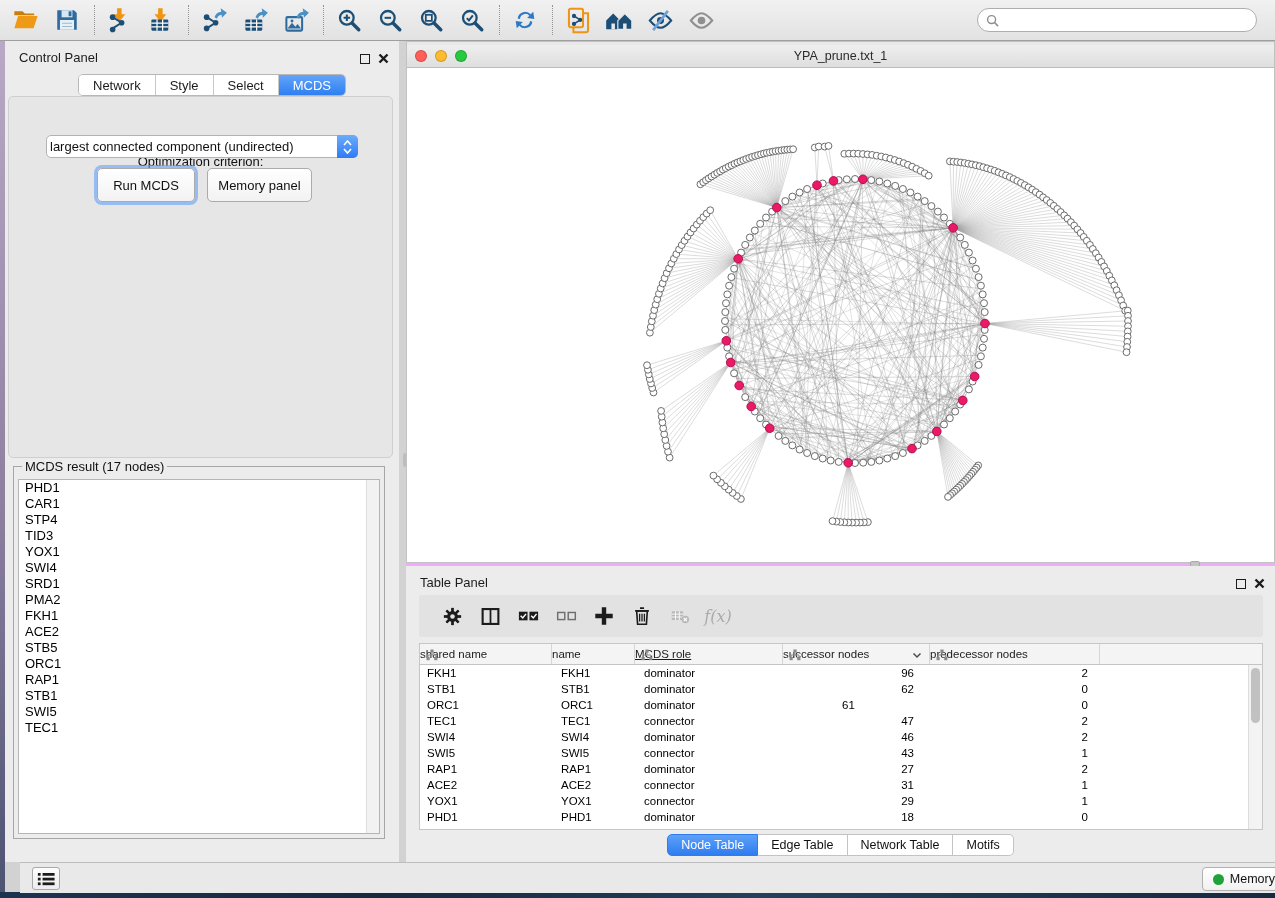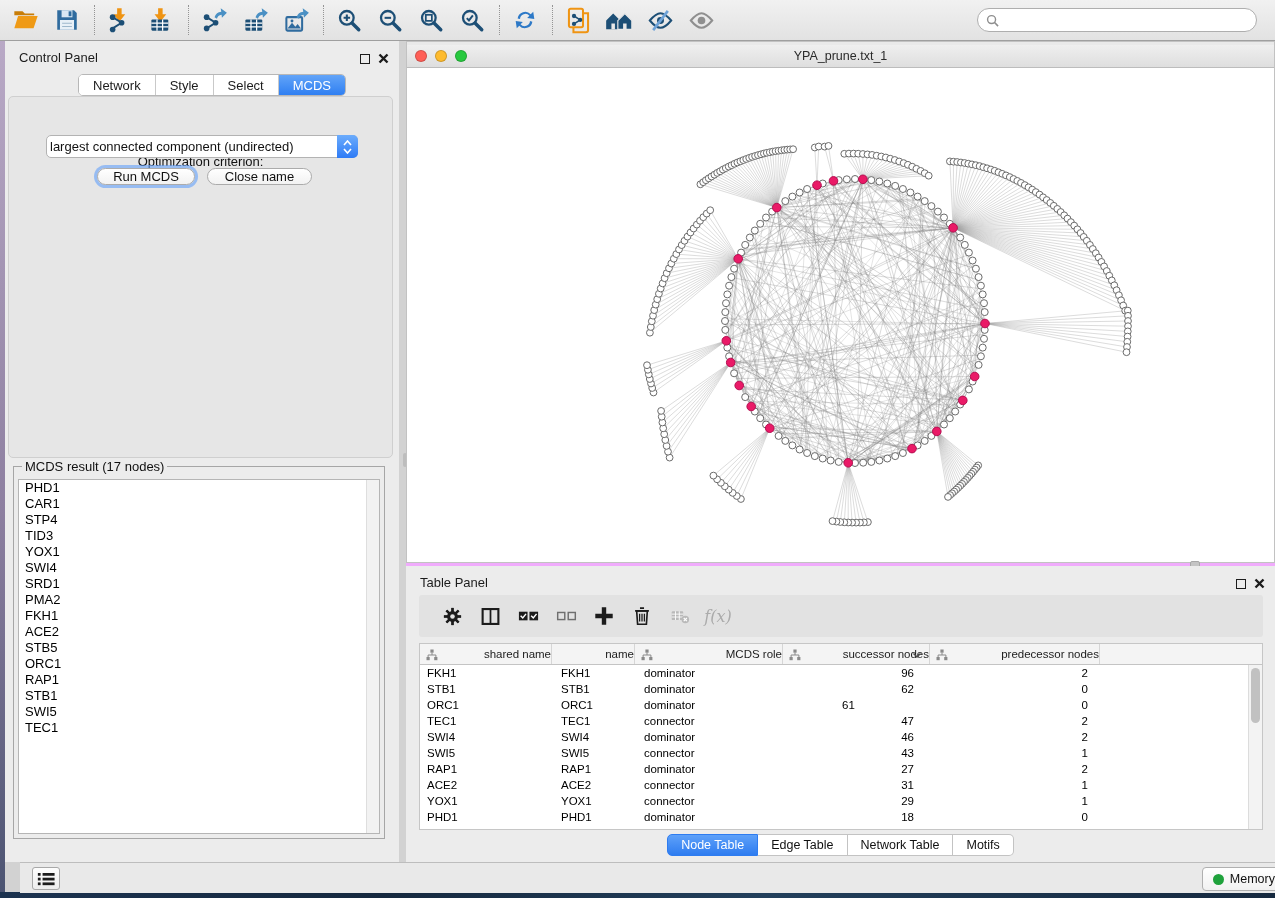--- a/index.html
+++ b/index.html
@@ -26,21 +26,21 @@
   .win-btns{position:absolute;right:10px;top:9px;display:flex;gap:8px;align-items:center;}
   .float-ic{width:10px;height:10px;border:1.6px solid #1c1c1c;display:inline-block;}
   #cp-tabs{position:absolute;left:73px;top:33px;height:22px;display:flex;border:1px solid #b7b7b7;border-radius:5px;overflow:hidden;background:#fff;}
   .cp-tab{height:100%;display:flex;align-items:center;justify-content:center;font-size:13px;color:#1c1c1c;background:#fff;border-right:1px solid #c9c9c9;padding:0 14px;}
   .cp-tab.active{background:linear-gradient(#62a4f8,#2f7ff2);color:#fff;border-right:none;}
   #cp-inner{position:absolute;left:3px;top:55px;width:385px;height:362px;background:#e6e6e6;border:1px solid #cfcfcf;border-radius:5px;}
   #opt-label{position:absolute;left:0;width:100%;top:17px;text-align:center;font-size:13px;color:#111;margin-top:40px;}
   #criterion{position:absolute;left:37px;top:38px;width:312px;height:23px;background:#fff;border:1px solid #b3b3b3;border-radius:5px;display:flex;align-items:center;}
   #criterion .val{flex:1;font-size:13px;padding-left:3px;color:#111;white-space:nowrap;}
   #criterion .stepper{width:21px;height:23px;margin:-1px -1px -1px 0;border-radius:0 5px 5px 0;background:linear-gradient(#6cacfc,#2e7bf6);display:flex;flex-direction:column;align-items:center;justify-content:center;gap:2px;}
-  .btn{position:absolute;height:17px;background:linear-gradient(#ffffff,#f2f2f2);border:1px solid #ababab;border-radius:11px;font-size:13px;color:#111;display:flex;align-items:center;justify-content:center;}
+  .btn{position:absolute;height:34px;background:linear-gradient(#ffffff,#f2f2f2);border:1px solid #ababab;border-radius:5px;font-size:13px;color:#111;display:flex;align-items:center;justify-content:center;}
   #run-btn{left:88px;top:71px;width:98px;box-shadow:0 0 0 3px rgba(98,160,250,.6);}
   #close-btn{left:198px;top:71px;width:105px;}
   #result-box{position:absolute;left:8px;top:425px;width:372px;height:373px;border:1px solid #a6a6a6;}
   #result-legend{position:absolute;left:8px;top:-8px;background:#ececec;padding:0 3px;font-size:13px;color:#111;}
   #result-list{position:absolute;left:4px;right:4px;top:12px;bottom:4px;background:#fff;border:1px solid #b5b5b5;overflow:hidden;}
   #result-scroll{position:absolute;right:0;top:0;bottom:0;width:13px;background:#f2f2f2;border-left:1px solid #dedede;}
   .result-item{font-size:13px;line-height:16px;padding-left:6px;color:#000;}
 
   
   #right-col{position:absolute;left:401px;top:0;width:869px;height:821px;background:#f0abfc;}
@@ -58,21 +58,21 @@
   #hsplit{position:absolute;left:401px;top:522px;width:869px;height:3px;}
   #hsplit .handle{position:absolute;left:383px;top:-2px;width:10px;height:8px;background:#c4c4c4;border:1px solid #a8a8a8;border-radius:2px;}
 
   
   #table-panel{position:absolute;left:0;top:525px;width:869px;height:296px;background:#ececec;}
   #tp-toolbar{position:absolute;left:13px;top:29px;width:844px;height:42px;background:#e2e2e2;border-radius:3px;display:flex;align-items:center;padding-left:14px;}
   .tp-ic{width:38px;height:34px;display:flex;align-items:center;justify-content:center;}
   .fx{font-family:"DejaVu Serif",serif;font-style:italic;font-size:16px;color:#ababab;}
   #tbl{position:absolute;left:13px;top:77px;width:844px;height:187px;background:#fff;border:1px solid #c6c6c6;}
   #tbl-head{display:flex;height:21px;background:#f4f4f4;border-bottom:1px solid #c4c4c4;}
-  .th{position:relative;display:flex;align-items:center;justify-content:flex-end;font-size:11.5px;color:#1c1c1c;border-right:1px solid #d6d6d6;height:100%;}
+  .th{position:relative;display:flex;align-items:center;justify-content:flex-start;font-size:11.5px;color:#1c1c1c;border-right:1px solid #d6d6d6;height:100%;}
   .th .tree{position:absolute;left:6px;top:5px;}
   .th .sort{position:absolute;right:7px;top:8px;}
   .trow{display:flex;height:16px;align-items:center;}
   .td{font-size:11.5px;color:#000;white-space:nowrap;overflow:hidden;}
   #tbl-vscroll{position:absolute;right:0;top:21px;bottom:0;width:14px;background:#f3f3f3;border-left:1px solid #dcdcdc;}
   #tbl-vscroll .thumb{position:absolute;left:2px;top:3px;width:9px;height:55px;background:#c1c1c1;border-radius:5px;}
   #tp-tabs{position:absolute;left:0;top:268px;width:100%;display:flex;justify-content:center;}
   .tp-tab{height:22px;display:flex;align-items:center;justify-content:center;font-size:12.5px;padding:0 13px;background:#fff;border:1px solid #c3c3c3;border-left:none;color:#111;}
   .tp-tab:first-child{border-left:1px solid #c3c3c3;border-radius:5px 0 0 5px;}
   .tp-tab:last-child{border-radius:0 5px 5px 0;}
@@ -255,21 +255,21 @@
           <span class="stepper">
             <svg width="9" height="6" viewBox="0 0 9 6">
                 <path d="M1 5 L4.5 1 L8 5" fill="none" stroke="#fff" stroke-width="1.6"></path>
               </svg>
             <svg width="9" height="6" viewBox="0 0 9 6">
                 <path d="M1 1 L4.5 5 L8 1" fill="none" stroke="#fff" stroke-width="1.6"></path>
               </svg>
           </span>
         </div>
         <div class="btn" id="run-btn">Run MCDS</div>
-        <div class="btn" id="close-btn">Close name</div>
+        <div class="btn" id="close-btn">Memory panel</div>
       </div>
       <div id="result-box">
         <span id="result-legend">MCDS result (17 nodes)</span>
         <div id="result-list">
           <div id="result-items">
               <div class="result-item">PHD1</div>
               <div class="result-item">CAR1</div>
               <div class="result-item">STP4</div>
               <div class="result-item">TID3</div>
               <div class="result-item">YOX1</div>
@@ -1252,21 +1252,21 @@
                     <rect x="0.5" y="8" width="3.2" height="3.2"></rect>
                     <rect x="8.2" y="8" width="3.2" height="3.2"></rect>
                   </g>
                   <path d="M6 3.7 V6 M2.1 8 V6 h7.8 v2" fill="none" stroke="#8a8a8a" stroke-width="1"></path>
                 </svg>
                 <span>shared name</span>
               </div>
               <div class="th" style="width: 83px;">
                 <span>name</span>
               </div>
-              <div class="th" style="width: 148px;">
+              <div class="th" style="width: 148px; text-decoration: underline;">
                 <svg class="tree" width="12" height="12" viewBox="0 0 12 12">
                   <g fill="#8a8a8a">
                     <rect x="4.4" y="0.5" width="3.2" height="3.2"></rect>
                     <rect x="0.5" y="8" width="3.2" height="3.2"></rect>
                     <rect x="8.2" y="8" width="3.2" height="3.2"></rect>
                   </g>
                   <path d="M6 3.7 V6 M2.1 8 V6 h7.8 v2" fill="none" stroke="#8a8a8a" stroke-width="1"></path>
                 </svg>
                 <span>MCDS role</span>
               </div>

